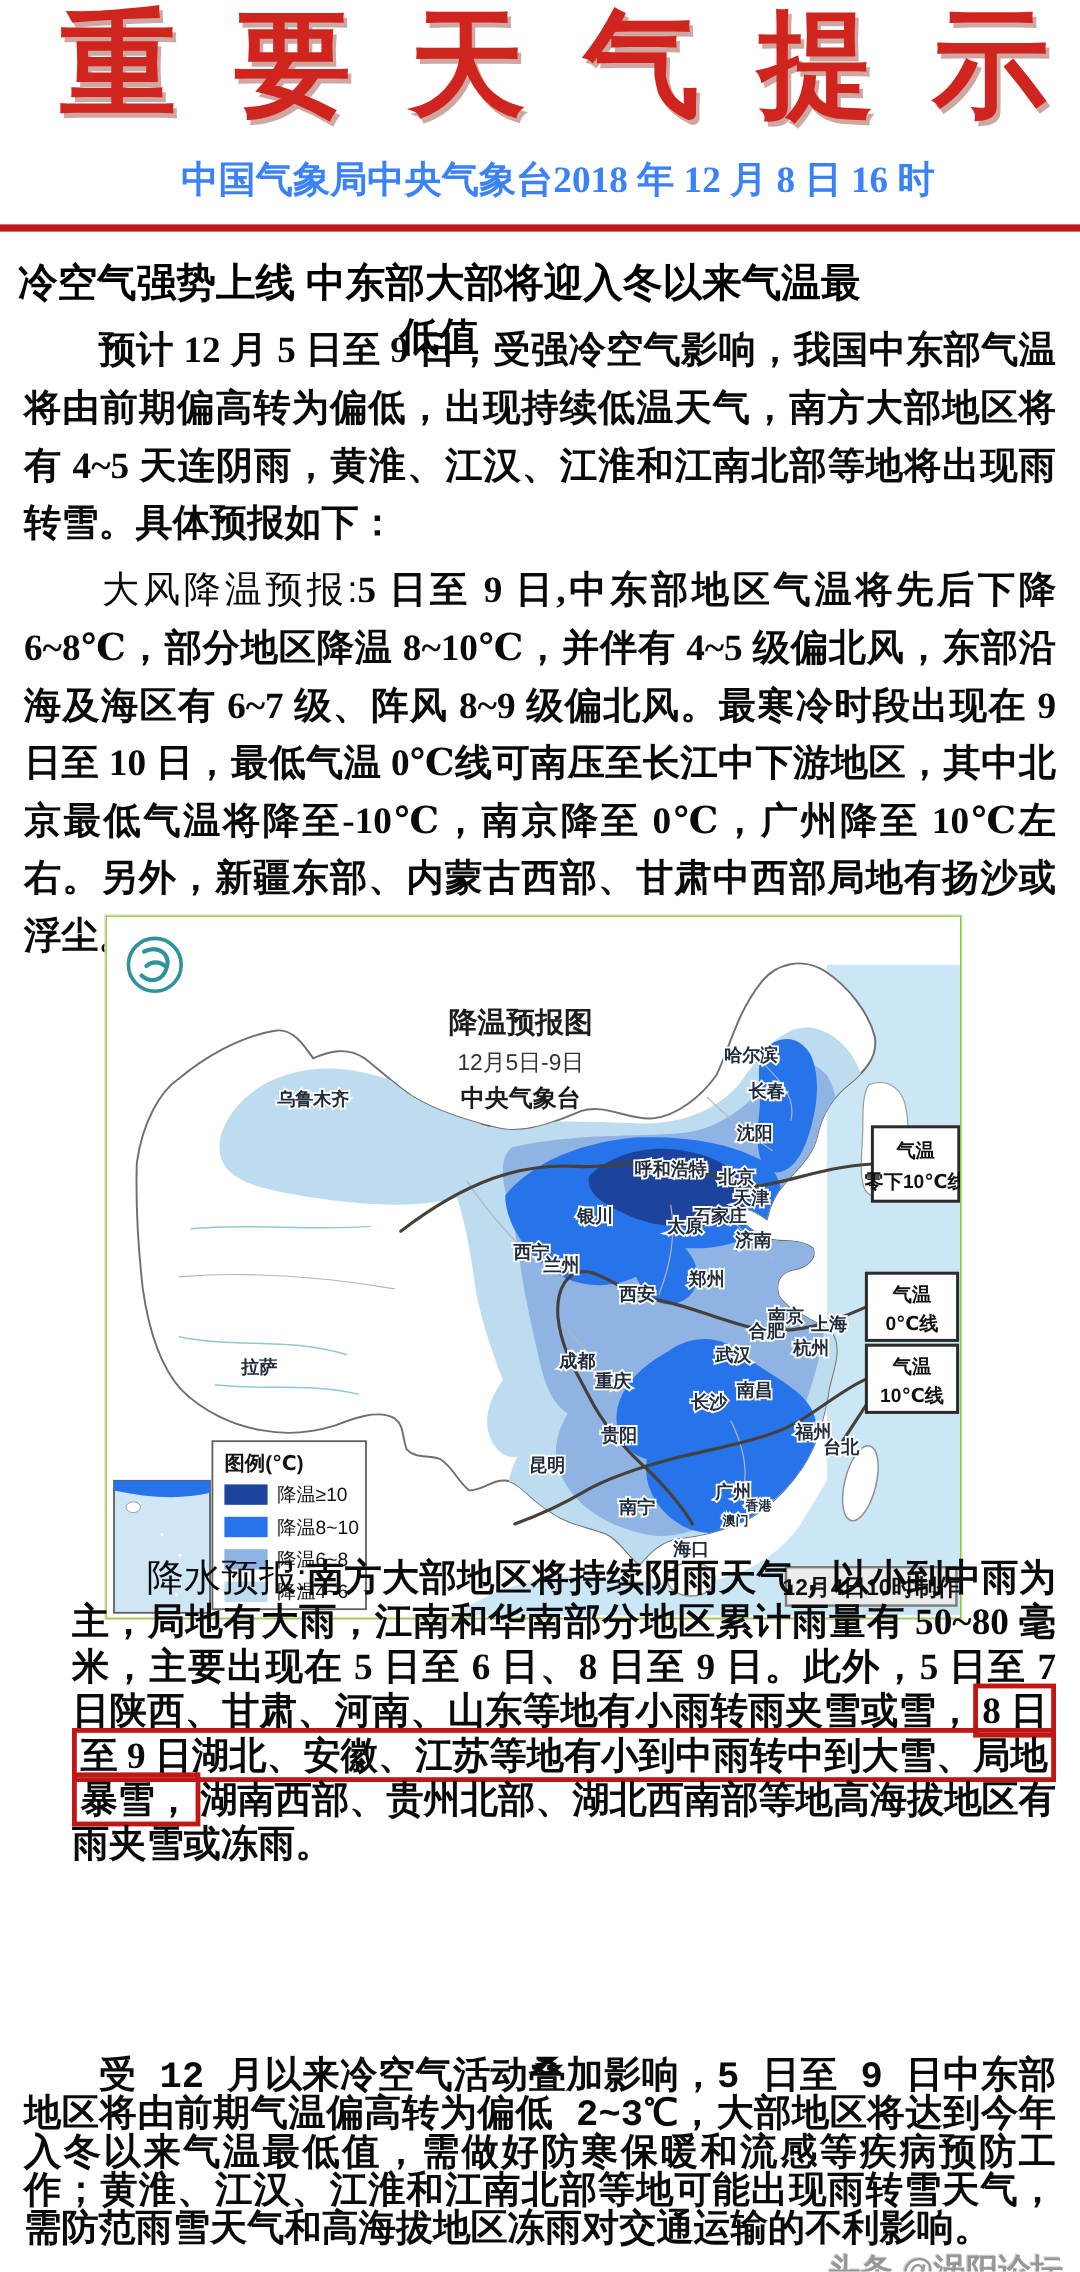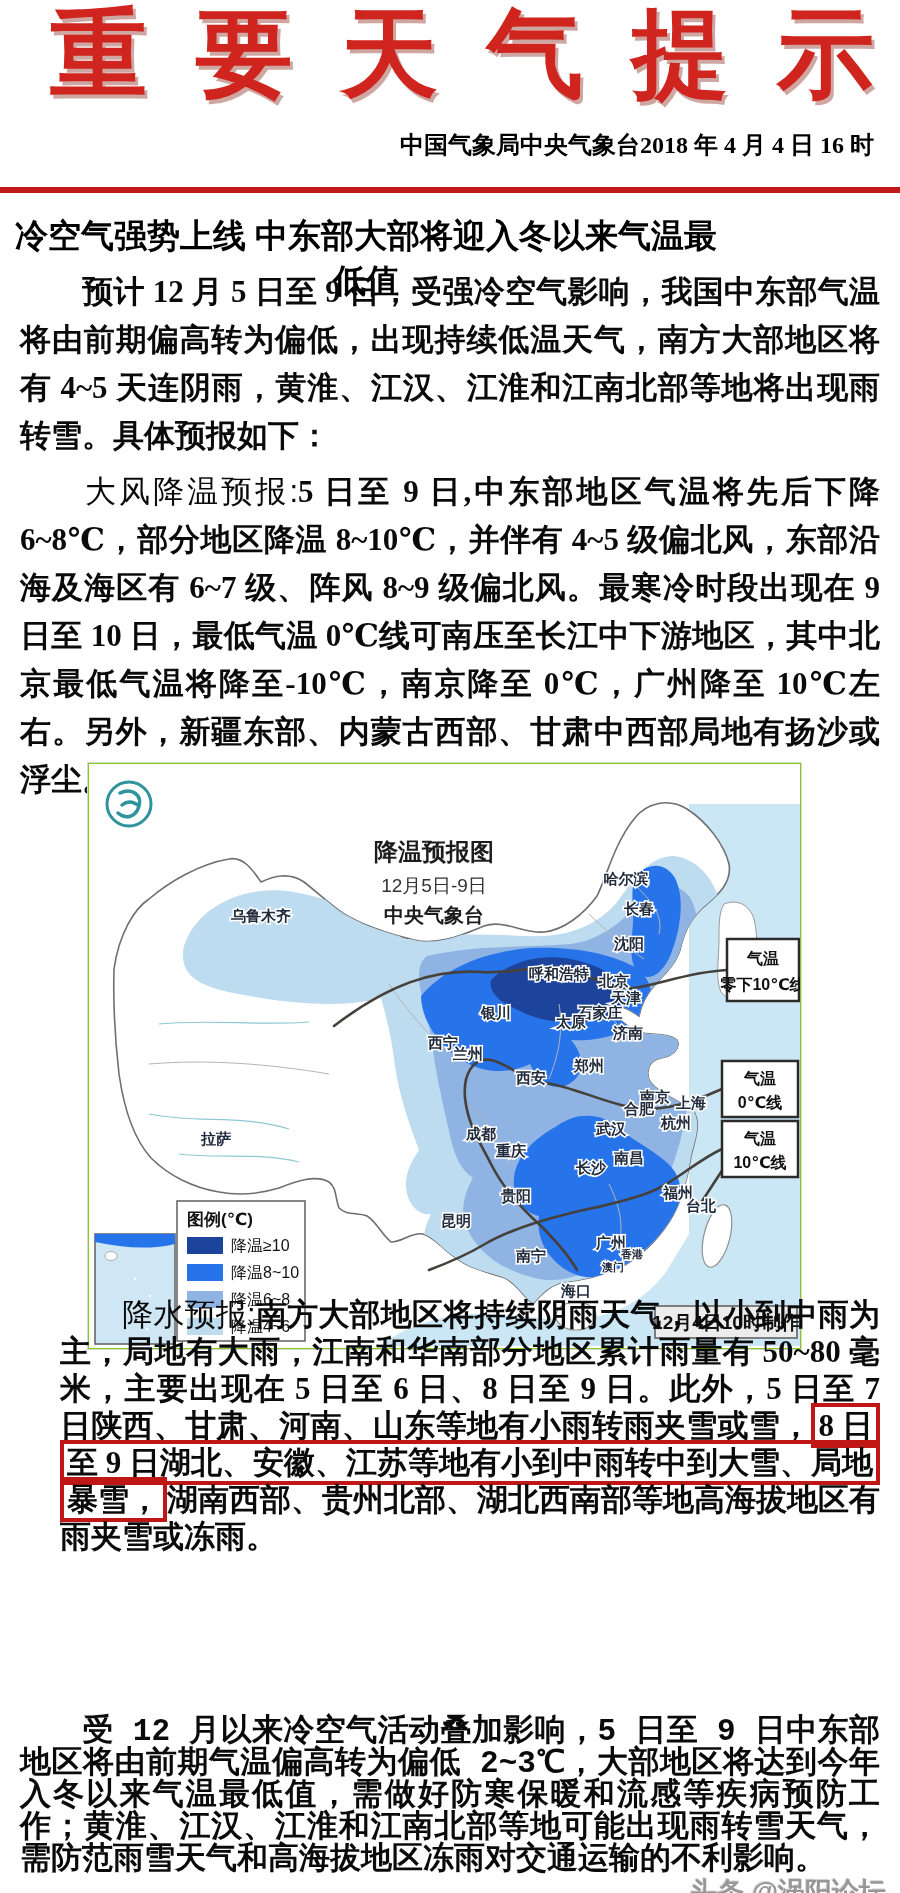--- a/index.html
+++ b/index.html
@@ -5,22 +5,22 @@
   :root{
     --title-red:#d0241e; --rule-red:#c01a1a; --box-red:#c11616; --wm-gray:#979797;
   }
   html,body{margin:0;padding:0;}
   body{width:900px;height:1893px;position:relative;background:#ffffff;overflow:hidden;
        font-family:"Liberation Serif","DejaVu Serif",serif;color:#111;}
   
   .big-title{position:absolute;top:4px;left:50px;right:26px;display:flex;justify-content:space-between;
     font-size:97px;font-weight:900;color:var(--title-red);line-height:1.05;
     text-shadow:3px 4px 0 rgba(125,20,10,.38);}
-  .subheader{position:absolute;top:129px;left:56px;right:26px;display:flex;justify-content:flex-end;
-    font-size:24px;font-weight:700;color:#000000;}
+  .subheader{position:absolute;top:129px;left:56px;right:26px;display:flex;justify-content:center;
+    font-size:31px;font-weight:700;color:#3b82f6;}
   .red-rule{position:absolute;top:187px;left:0;width:900px;height:6px;background:var(--rule-red);}
   .headline{position:absolute;top:214px;left:0;width:732px;text-align:center;
     font-family:"Liberation Sans","DejaVu Sans",sans-serif;font-size:33px;font-weight:900;color:#000;}
   
   .para{position:absolute;left:20px;right:20px;font-size:31px;line-height:48px;font-weight:700;
     text-align:justify;color:#0a0a0a;}
   .para .indent{display:inline-block;width:2em;}
   .lbl{font-family:"Liberation Sans","DejaVu Sans",sans-serif;font-weight:400;}
   #para-intro{top:268px;}
   #para-wind{top:468px;}
@@ -58,21 +58,21 @@
   <span>重</span>
   <span>要</span>
   <span>天</span>
   <span>气</span>
   <span>提</span>
   <span>示</span>
 </div>
 
 <div class="subheader">
   <span>中国气象局中央气象台</span>
-  <span>2018 年 4 月 4 日 16 时</span>
+  <span>2018 年 12 月 8 日 16 时</span>
 </div>
 
 <div class="red-rule"></div>
 
 <div class="headline">冷空气强势上线 中东部大部将迎入冬以来气温最低值</div>
 
 <div class="para" id="para-intro"><span class="indent"></span><span>预计 12 月 5 日至 9 日，受强冷空气影响，我国中东部气温将由前期偏高转为偏低，出现持续低温天气，南方大部地区将有 4~5 天连阴雨，黄淮、江汉、江淮和江南北部等地将出现雨转雪。具体预报如下：</span></div>
 
 <div class="para" id="para-wind"><span class="indent"></span><span class="lbl">大风降温预报:</span><span>5 日至 9 日,中东部地区气温将先后下降 6~8℃，部分地区降温 8~10℃，并伴有 4~5 级偏北风，东部沿海及海区有 6~7 级、阵风 8~9 级偏北风。最寒冷时段出现在 9 日至 10 日，最低气温 0℃线可南压至长江中下游地区，其中北京最低气温将降至-10℃，南京降至 0℃，广州降至 10℃左右。另外，新疆东部、内蒙古西部、甘肃中西部局地有扬沙或浮尘。</span></div>
 

